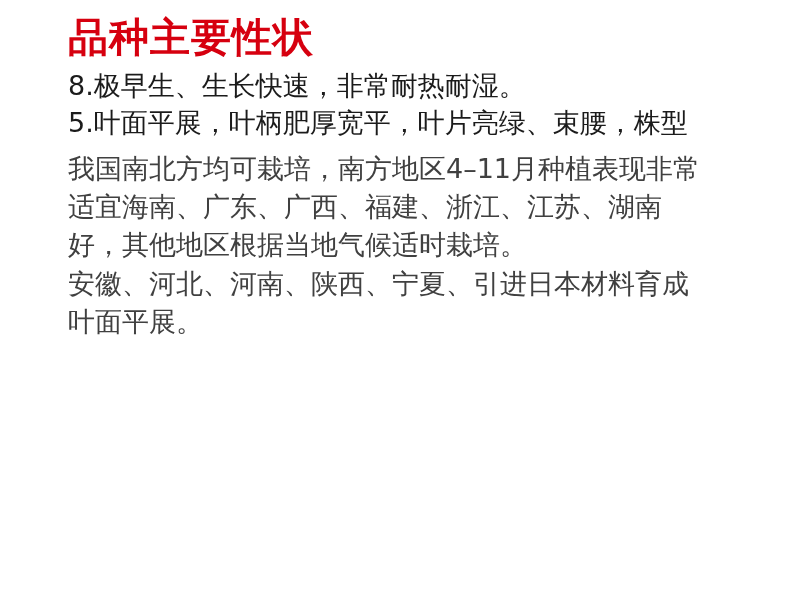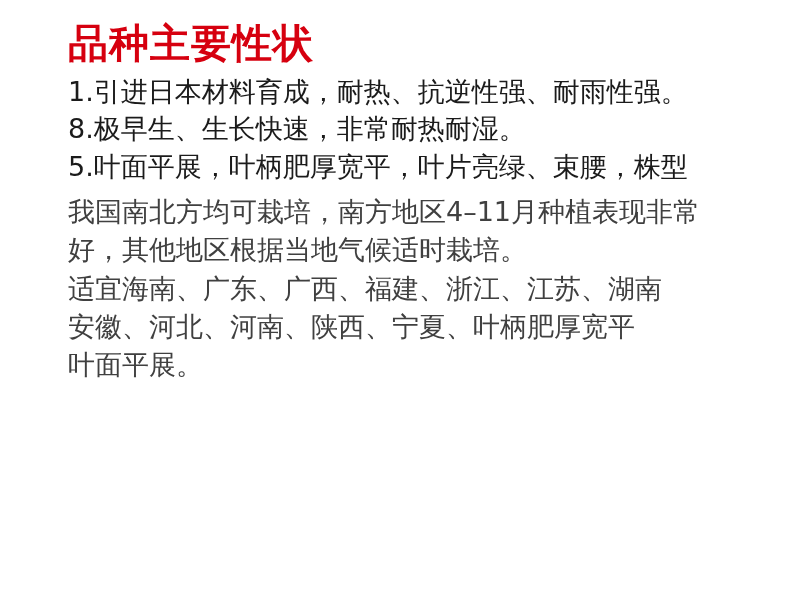--- a/index.html
+++ b/index.html
@@ -10,21 +10,21 @@
     width: 800px;
     height: 607px;
     background: #ffffff;
     font-family: "DejaVu Sans", "Liberation Sans", sans-serif;
     overflow: hidden;
   }
   .page {
     box-sizing: border-box;
     width: 800px;
     height: 487px;
-    padding: 16px 36px 0 68px;
+    padding: 10px 36px 0 68px;
     background: #ffffff;
   }
   .section-heading {
     color: #d6000f;
     font-weight: bold;
     font-size: 40px;
     line-height: 1.18;
     letter-spacing: 1px;
     margin: 0;
     white-space: nowrap;
@@ -58,27 +58,26 @@
   }
 </style>
 </head>
 <body>
 
 <div class="page">
 
   <h1 class="section-heading heading-one">品种主要性状</h1>
 
   <ul class="body-list">
-    <li class="body-line">1.引进日本材料育成，耐热、抗逆性强、耐雨性强。</li>
     <li class="body-line">8.极早生、生长快速，非常耐热耐湿。</li>
     <li class="body-line">5.叶面平展，叶柄肥厚宽平，叶片亮绿、束腰，株型</li>
   </ul>
 
 
   <div class="para-block">
     <div class="para-line">我国南北方均可栽培，南方地区4–11月种植表现非常</div>
+    <div class="para-line">适宜海南、广东、广西、福建、浙江、江苏、湖南</div>
     <div class="para-line">好，其他地区根据当地气候适时栽培。</div>
-    <div class="para-line">适宜海南、广东、广西、福建、浙江、江苏、湖南</div>
-    <div class="para-line">安徽、河北、河南、陕西、宁夏、叶柄肥厚宽平</div>
+    <div class="para-line">安徽、河北、河南、陕西、宁夏、引进日本材料育成</div>
     <div class="para-line">叶面平展。</div>
   </div>
 
 </div>
 
 </body></html>

